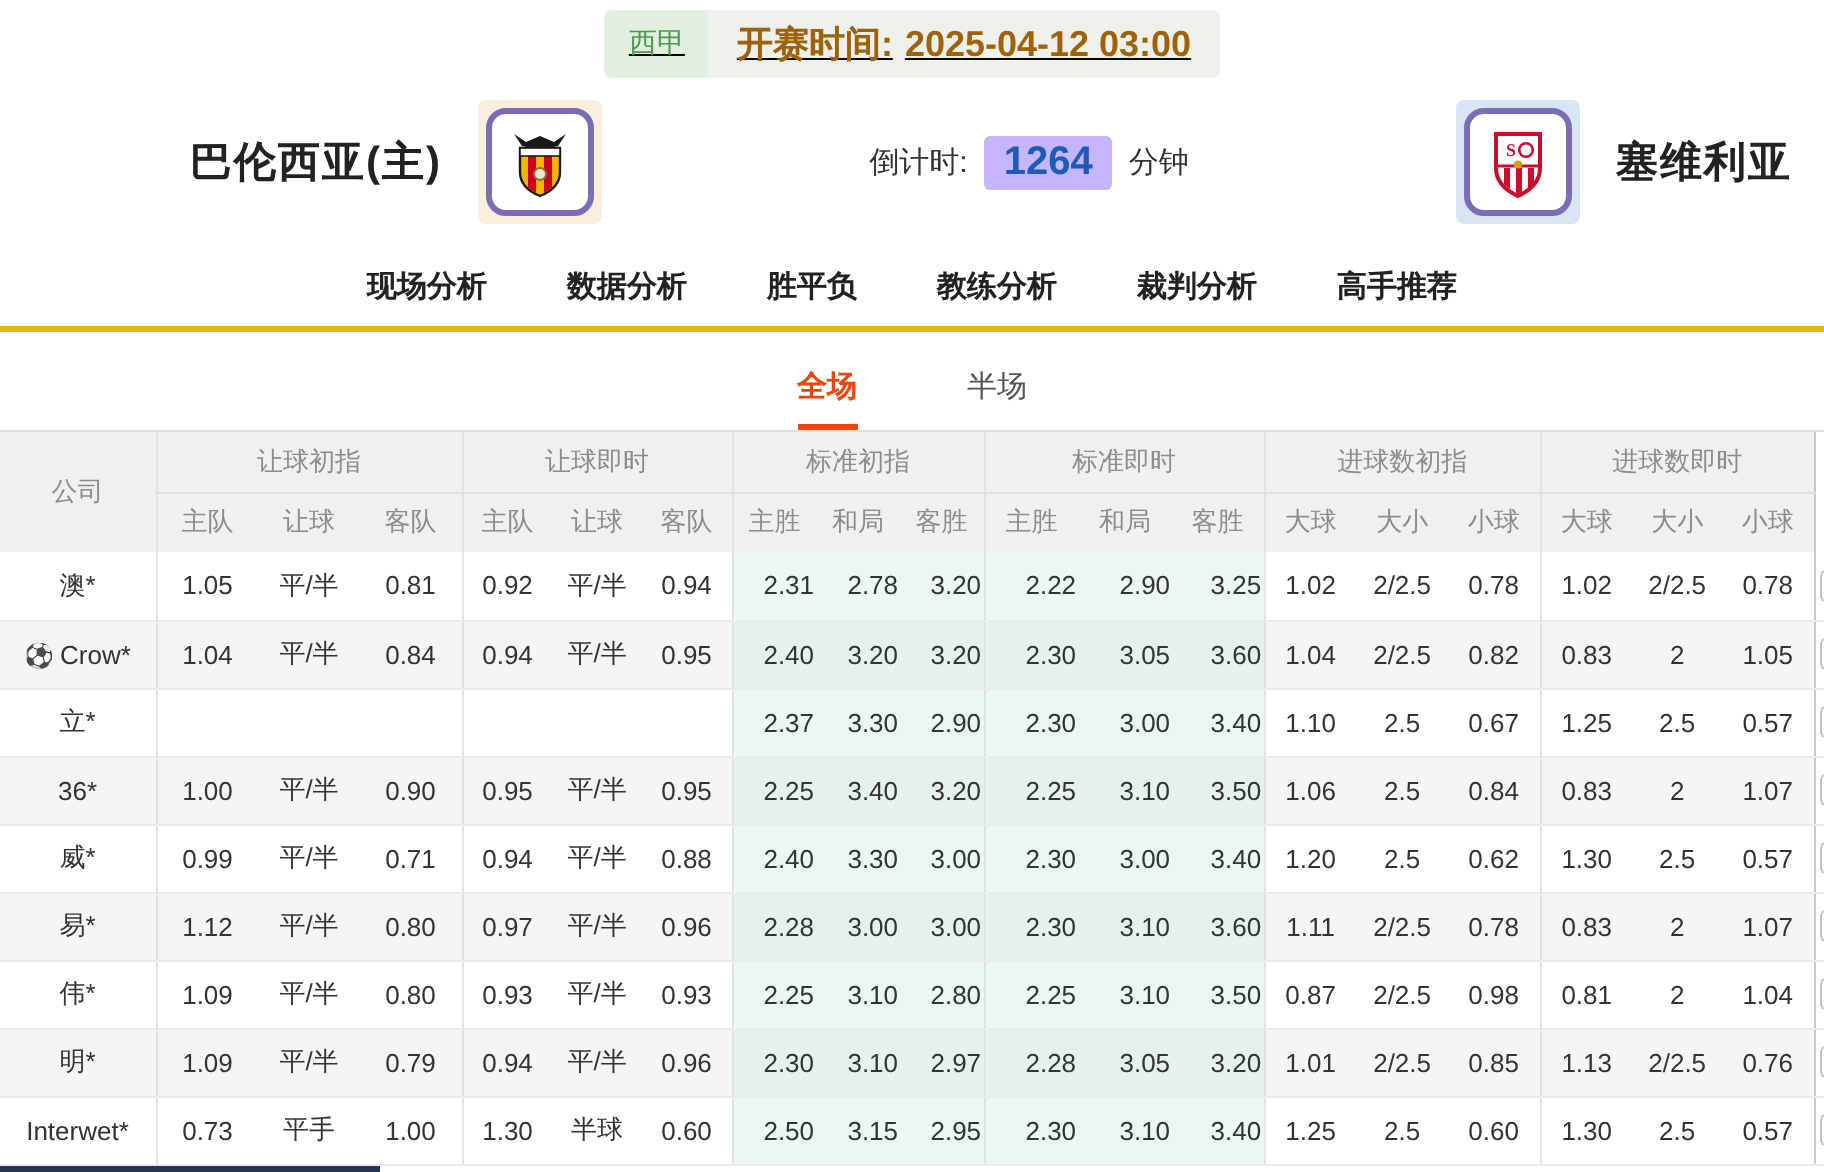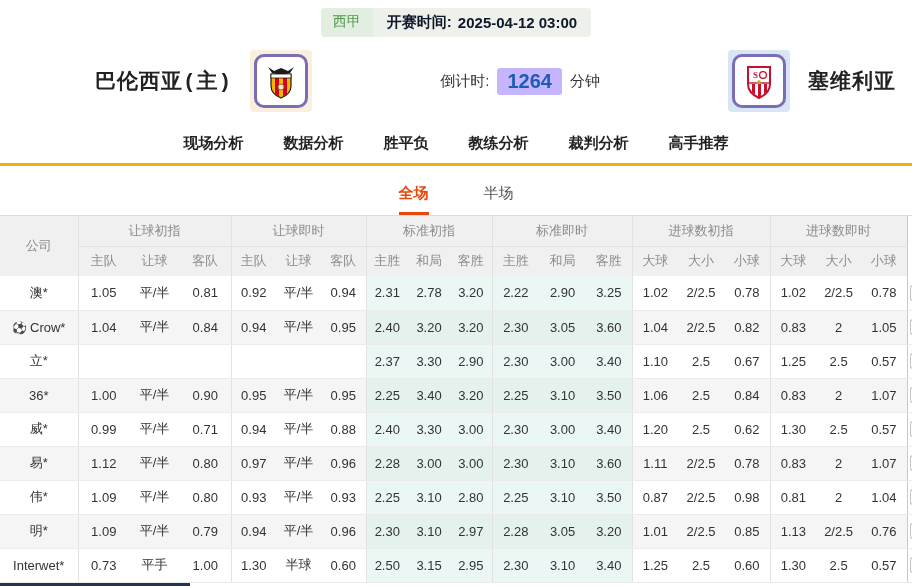--- a/index.html
+++ b/index.html
@@ -1,31 +1,31 @@
 <!DOCTYPE html>
 <html><head>
 <meta charset="utf-8">
 <style>
   * { box-sizing: border-box; }
   body { margin: 0; font-family: "Liberation Sans", "DejaVu Sans", sans-serif; background: #fff; }
   .page { width: 912px; height: 586px; position: relative; background: #fff; overflow: hidden; }
 
   
   .topbar { height: 38px; display: flex; justify-content: center; align-items: center; padding-top: 6px; }
-  .topbar-inner { display: flex; align-items: stretch; border-radius: 4px; overflow: hidden; }
+  .topbar-inner { display: flex; align-items: stretch; border-radius: 4px; overflow: hidden; text-decoration: underline; }
   .badge-league { background: #e2eedf; color: #4d9a4d; font-size: 14px; padding: 5px 12px; display: flex; align-items: center; }
-  .badge-main { background: #eef0ec; color: #0f172a; font-size: 15px; font-weight: bold; padding: 5px 14px; display: flex; align-items: center; gap: 6px; }
+  .badge-main { background: #eef0ec; color: #a16207; font-size: 18px; font-weight: bold; padding: 5px 14px; display: flex; align-items: center; gap: 6px; }
   .badge-venue { background: #e7e9e4; color: #666; font-size: 14px; padding: 5px 12px; display: flex; align-items: center; }
 
   
   .teams { height: 86px; display: flex; align-items: center; }
   .team-side { display: flex; align-items: center; gap: 18px; }
   .team-side.home { margin-left: 95px; }
   .team-side.away { margin-right: 16px; }
-  .team-name { font-size: 21px; font-weight: bold; color: #222; letter-spacing: 1px; font-family: Liberation Mono, monospace; }
+  .team-name { font-size: 21px; font-weight: bold; color: #222; letter-spacing: 1px; }
   .countdown { flex: 1; display: flex; justify-content: center; align-items: center; gap: 8px; font-size: 15px; color: #333; }
   .countdown-value { background: #c4b5fd; color: #1e5bb8; font-size: 20px; font-weight: bold; padding: 2px 10px; border-radius: 3px; }
   .logo-box { width: 62px; height: 62px; display: flex; align-items: center; justify-content: center; border-radius: 4px; }
   .logo-box.home-bg { background: #faeedd; }
   .logo-box.away-bg { background: #d8e5f3; }
   .crest-frame { width: 54px; height: 54px; background: #fff; border: 3px solid #7b6cb8; border-radius: 10px; display: flex; align-items: center; justify-content: center; }
 
   
   .nav { height: 42px; display: flex; justify-content: center; align-items: center; gap: 40px; border-bottom: 3px solid #eab308; }
   .nav-item { font-size: 15px; font-weight: bold; color: #222; cursor: pointer; }
@@ -36,21 +36,21 @@
   .sub-item { font-size: 15px; color: #555; padding-bottom: 12px; cursor: pointer; }
   .sub-item.active { color: #e8480c; font-weight: bold; border-bottom: 3px solid #e8480c; padding-bottom: 9px; }
 
   
   table.odds { width: 912px; border-collapse: collapse; table-layout: fixed; font-size: 13px; }
   table.odds thead th { background: #f0f0f0; color: #8c8c8c; font-weight: normal; height: 30px; text-align: center; }
   th.g-th { border-bottom: 1px solid #e0e0e0; }
   th.grp-start, td.grp-start { border-left: 1px solid #e2e2e2; }
   table.odds tbody td { height: 34px; text-align: center; color: #333; border-bottom: 1px solid #ebebeb; background: #fff; }
   table.odds tbody tr:nth-child(even) td { background: #f5f5f5; }
-  table.odds tbody td.tint { background: #eaf7f4; }
+  table.odds tbody td.tint { background: #eaf7f4; text-align: right; }
   table.odds tbody tr:nth-child(even) td.tint { background: #e4f1ed; }
   td.blue { color: #2b6cb8; }
   td.company-cell { color: #444; }
   .ball-ico { font-size: 12px; color: #555; margin-right: 3px; }
   th.sliver, td.sliver { border-left: 1px solid #c9c9c9; background: #fff !important; }
   .cut-frag { width: 6px; height: 16px; border: 1px solid #c4c4c4; border-right: none; border-radius: 3px 0 0 3px; margin-left: 1px; }
 
   .bottom-bar { position: absolute; left: 0; bottom: 0; width: 190px; height: 3px; background: #26344e; }
 </style>
 </head>

